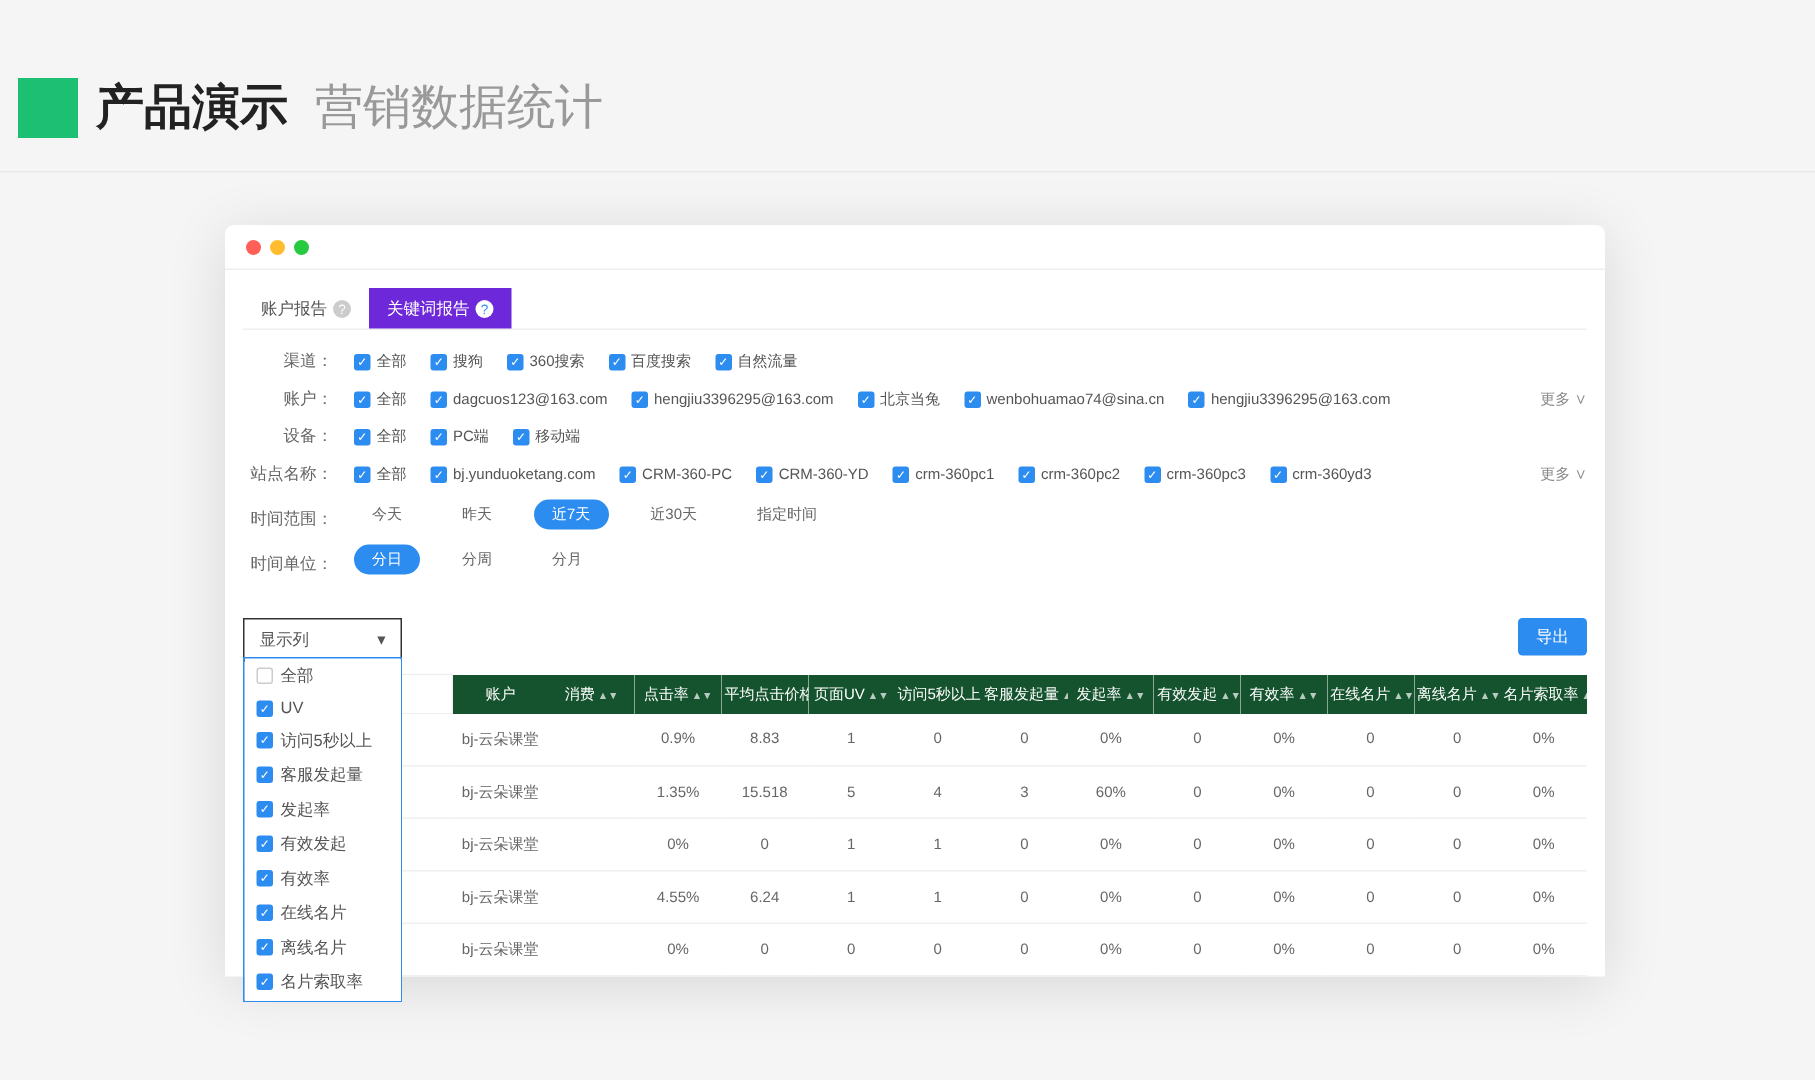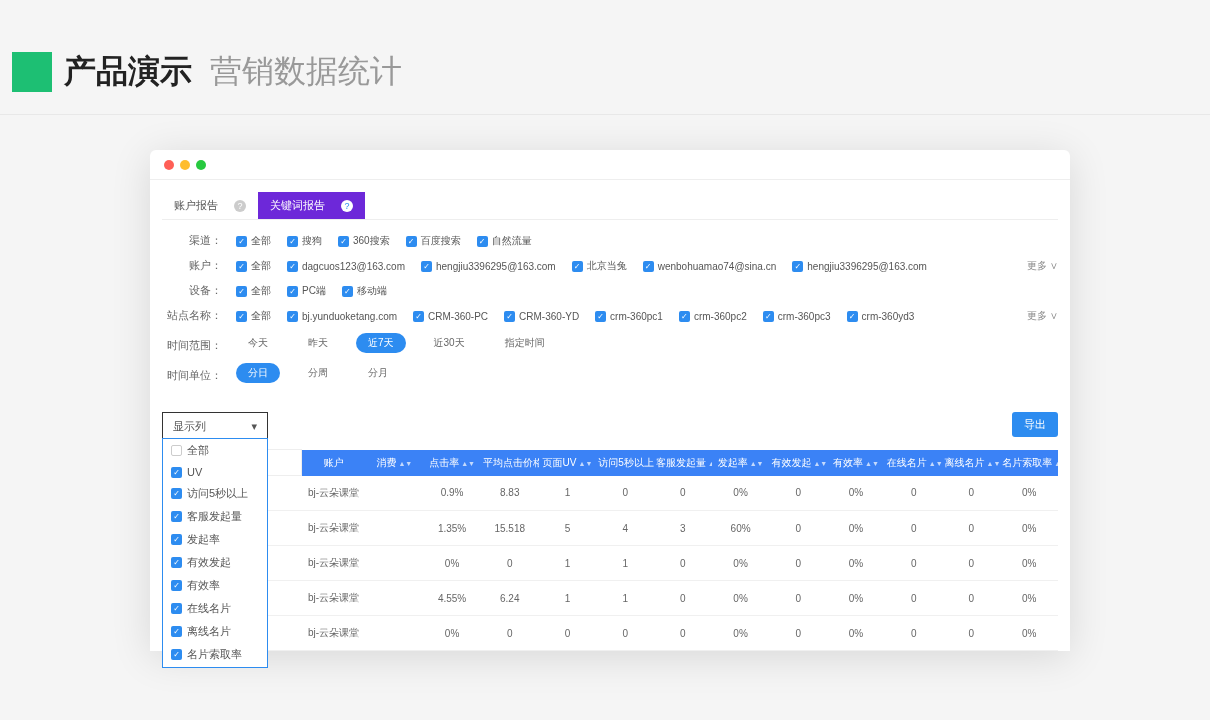--- a/index.html
+++ b/index.html
@@ -7,42 +7,42 @@
   .page-header { display: flex; align-items: center; padding: 50px 0 20px 12px; border-bottom: 1px solid #e8e8e8; margin-bottom: 20px; }
   .green-block { width: 40px; height: 40px; background: #1dbf73; margin-right: 12px; }
   .page-title { font-size: 32px; font-weight: 700; color: #222; margin-right: 18px; }
   .page-sub { font-size: 32px; color: #999; }
   .window { position: absolute; top: 150px; left: 150px; width: 920px; background: #fff; border-radius: 6px 6px 0 0; box-shadow: 0 6px 40px rgba(0,0,0,0.12); }
   .titlebar { height: 30px; display: flex; align-items: center; padding-left: 14px; gap: 6px; border-bottom: 1px solid #eee; }
   .dot { width: 10px; height: 10px; border-radius: 50%; }
   .dot.red { background: #ff5f56; } .dot.yellow { background: #ffbd2e; } .dot.green { background: #27c93f; }
   .content { padding: 12px 12px 0 12px; font-size: 11px; color: #555; }
   .tabs { display: flex; border-bottom: 1px solid #eee; margin-bottom: 8px; }
-  .tab { padding: 6px 12px; display: flex; align-items: center; gap: 16px; cursor: pointer; }
+  .tab { padding: 6px 12px; display: flex; align-items: center; gap: 4px; cursor: pointer; }
   .tab.active { background: #6d28d9; color: #fff; }
   .help-icon { display: inline-flex; width: 12px; height: 12px; border-radius: 50%; background: #ccc; color: #fff; align-items: center; justify-content: center; font-size: 9px; }
   .tab.active .help-icon { background: #fff; color: #2d8cf0; }
   .filter-row { display: flex; align-items: flex-end; padding: 5px 0; }
   .filter-label { width: 60px; text-align: right; color: #666; font-size: 11px; flex-shrink: 0; }
   .filter-items { display: flex; flex-wrap: wrap; align-items: center; gap: 16px; margin-left: 14px; flex: 1; }
   .chk { display: flex; align-items: center; gap: 4px; font-size: 10px; color: #555; cursor: pointer; }
   .checkbox { width: 11px; height: 11px; background: #2d8cf0; border-radius: 2px; display: flex; align-items: center; justify-content: center; color: #fff; font-size: 8px; flex-shrink: 0; }
   .checkbox.unchecked { background: #fff; border: 1px solid #ccc; }
   .more { color: #888; font-size: 10px; cursor: pointer; }
   .pill { padding: 3px 12px; border-radius: 12px; font-size: 10px; cursor: pointer; color: #666; }
   .pill.active { background: #2d8cf0; color: #fff; }
   .toolbar { display: flex; justify-content: space-between; align-items: flex-start; margin: 24px 0 0 0; }
   .dropdown-wrap { position: relative; }
   .dropdown-btn { width: 106px; padding: 6px 10px; border: 1px solid #333; font-size: 11px; background: #fff; display: flex; justify-content: space-between; align-items: center; cursor: pointer; }
   .dropdown-menu { position: absolute; top: 26px; left: 0; width: 106px; background: #fff; border: 1px solid #2d8cf0; z-index: 10; max-height: 230px; overflow-y: auto; }
   .dropdown-item { display: flex; align-items: center; gap: 5px; padding: 4px 8px; font-size: 11px; cursor: pointer; }
   .export-btn { background: #2d8cf0; color: #fff; padding: 5px 12px; font-size: 11px; border-radius: 3px; cursor: pointer; }
   .table-wrap { margin-top: 8px; overflow-x: hidden; }
   table { border-collapse: collapse; width: 100%; table-layout: fixed; }
-  th { background: #3b82f6; color: #fff; font-size: 10px; font-weight: 400; padding: 6px 2px; text-align: center; position: relative; white-space: nowrap; overflow: hidden; }
+  th { background: #14532d; color: #fff; font-size: 10px; font-weight: 400; padding: 6px 2px; text-align: center; position: relative; white-space: nowrap; overflow: hidden; }
   th.first-col { background: #fff; border: 1px solid #eee; }
   .sort { display: inline-flex; flex-direction: column; margin-left: 2px; line-height: 5px; font-size: 7px; color: rgba(255,255,255,.7); }
   td { font-size: 10px; color: #666; text-align: center; padding: 10px 2px; border-bottom: 1px solid #f0f0f0; background: #fff; white-space: nowrap; overflow: hidden; }
   td.first-col { text-align: left; padding-left: 6px; overflow: hidden; }
 </style>
 </head>
 <body>
 
 <div class="page-header">
   <div class="green-block"></div>

